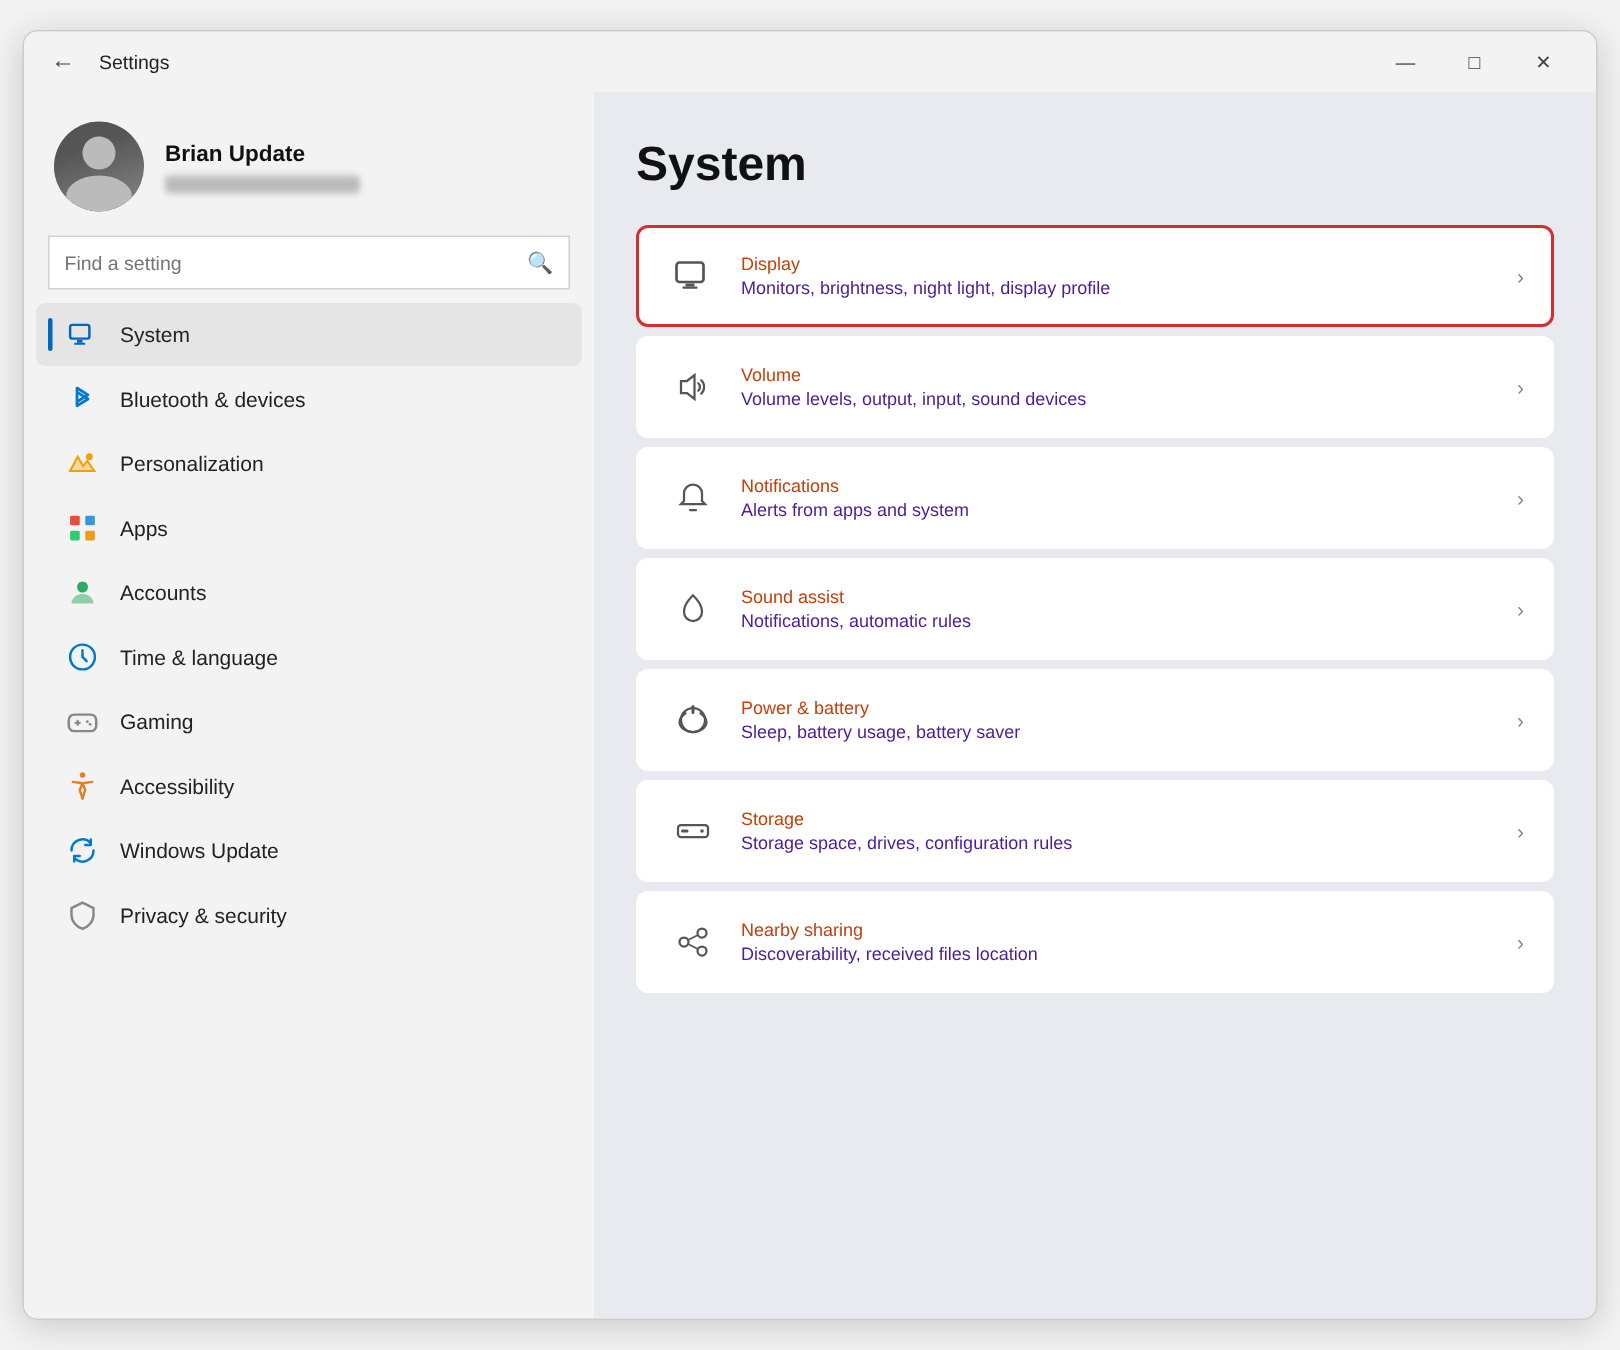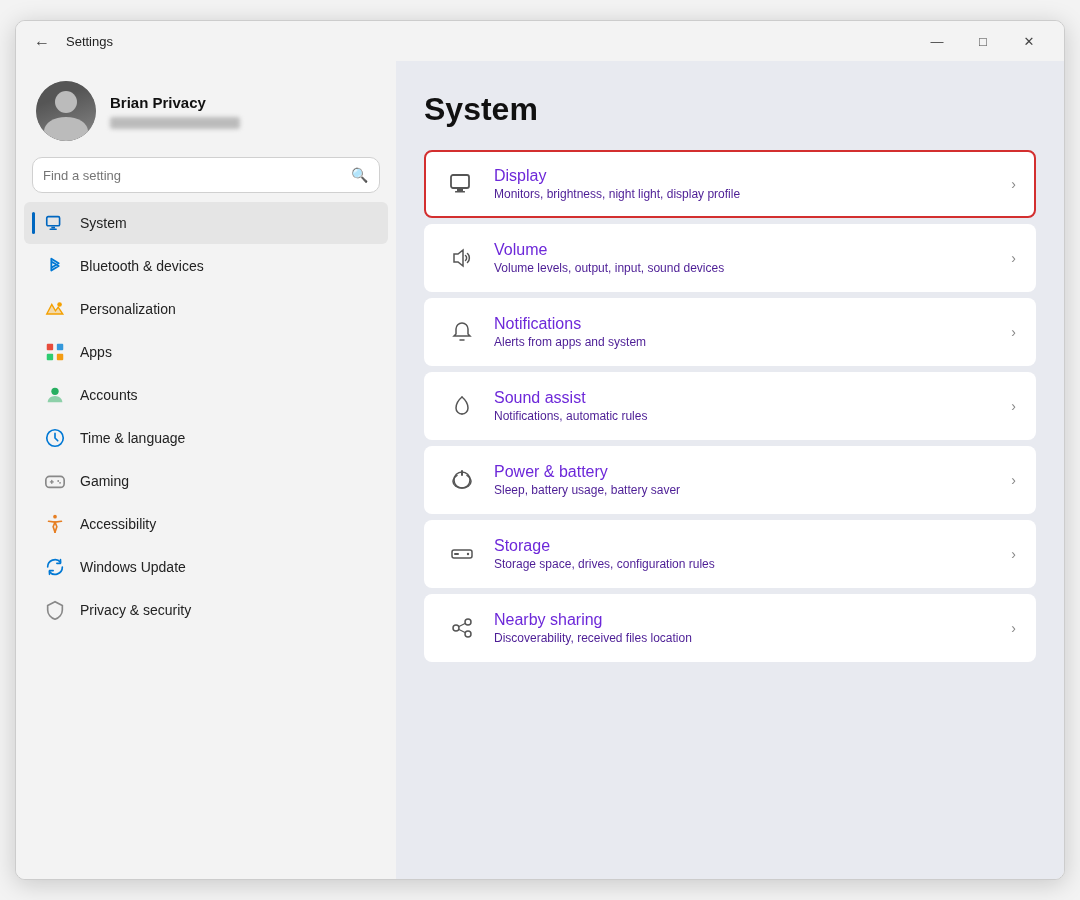--- a/index.html
+++ b/index.html
@@ -155,21 +155,21 @@
       border-radius: 3px;
       filter: blur(2px);
     }
 
     
     .search-box {
       margin: 0 16px 8px 16px;
       display: flex;
       align-items: center;
       background: #fff;
-      border-radius: 10px;
+      border-radius: 0;
       border: 1px solid #d0d0d0;
       padding: 0 10px;
       height: 36px;
     }
     .search-input {
       border: none;
       outline: none;
       background: transparent;
       font-size: 13px;
       flex: 1;
@@ -261,23 +261,23 @@
       justify-content: center;
       font-size: 22px;
       color: #555;
       flex-shrink: 0;
     }
     .settings-item-text {
       flex: 1;
       padding-left: 14px;
     }
     .settings-item-title {
-      font-size: 16px;
+      font-size: 12px;
       font-weight: 500;
-      color: #6d28d9;
+      color: #c2410c;
     }
     .settings-item-desc {
       font-size: 12px;
       color: #4c1d95;
       margin-top: 2px;
     }
     .settings-item-chevron {
       font-size: 14px;
       color: #888;
     }
@@ -312,21 +312,21 @@
 
   <div class="main-layout">
 
     <div class="sidebar">
 
       <div class="user-section">
         <div class="avatar">
           <div class="avatar-img"></div>
         </div>
         <div class="user-info">
-          <span class="user-name">Brian Privacy</span>
+          <span class="user-name">Brian Update</span>
           <div class="user-email-blur"></div>
         </div>
       </div>
 
       <div class="search-box">
         <input class="search-input" type="text" placeholder="Find a setting" style="">
         <span class="search-icon">🔍</span>
       </div>
 
       <nav>

